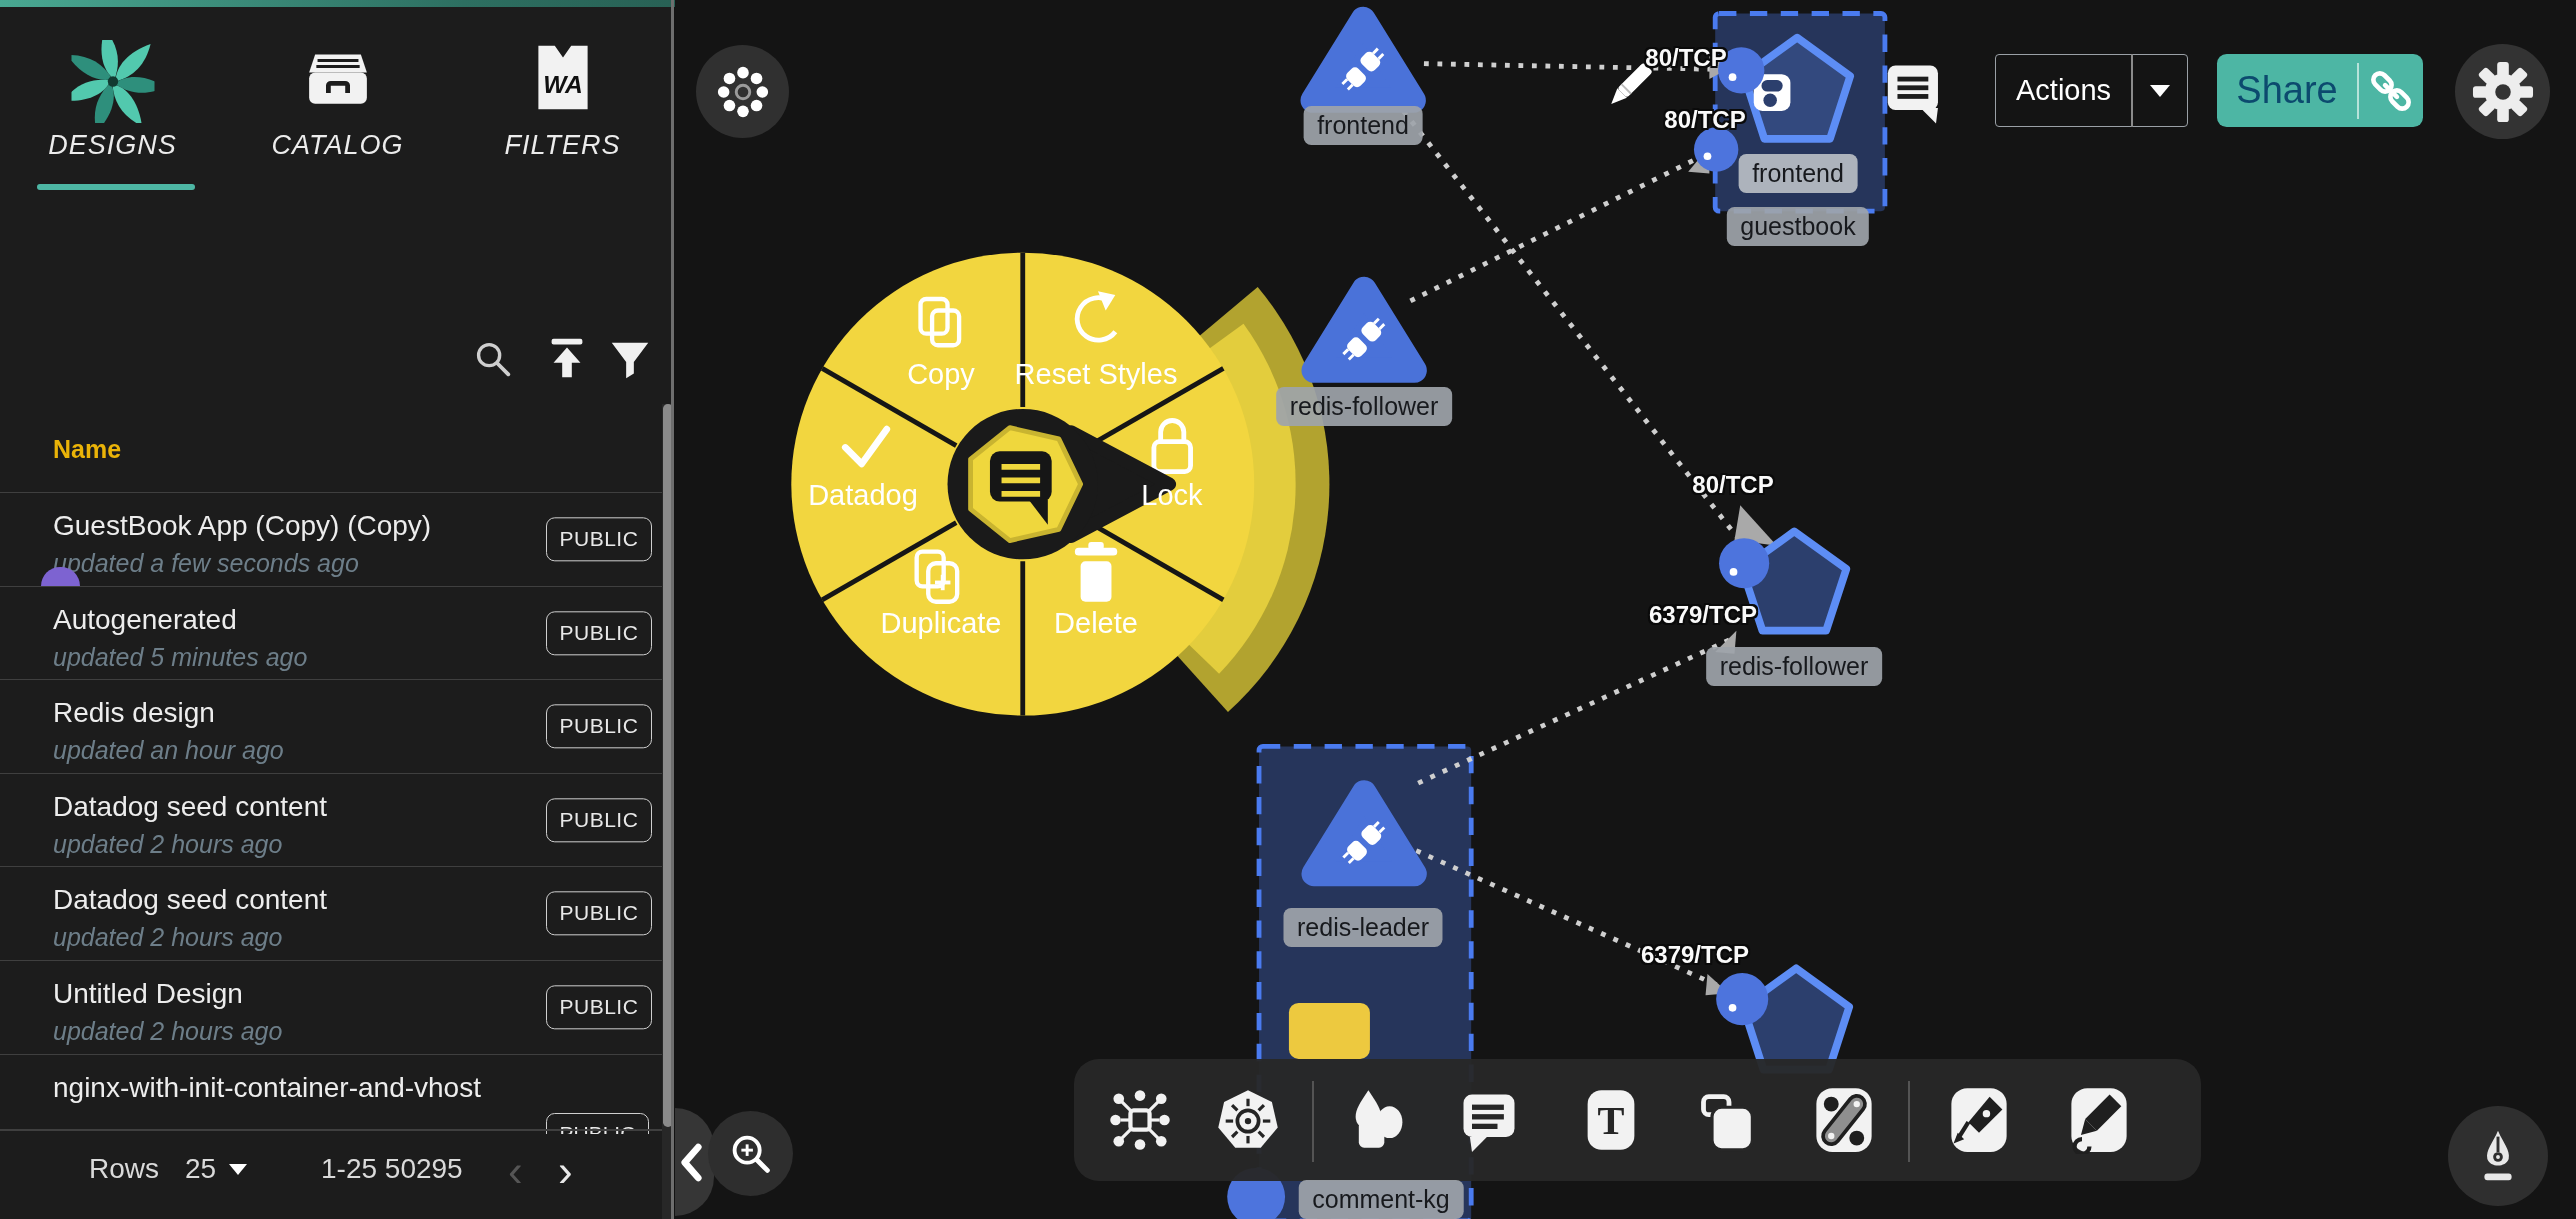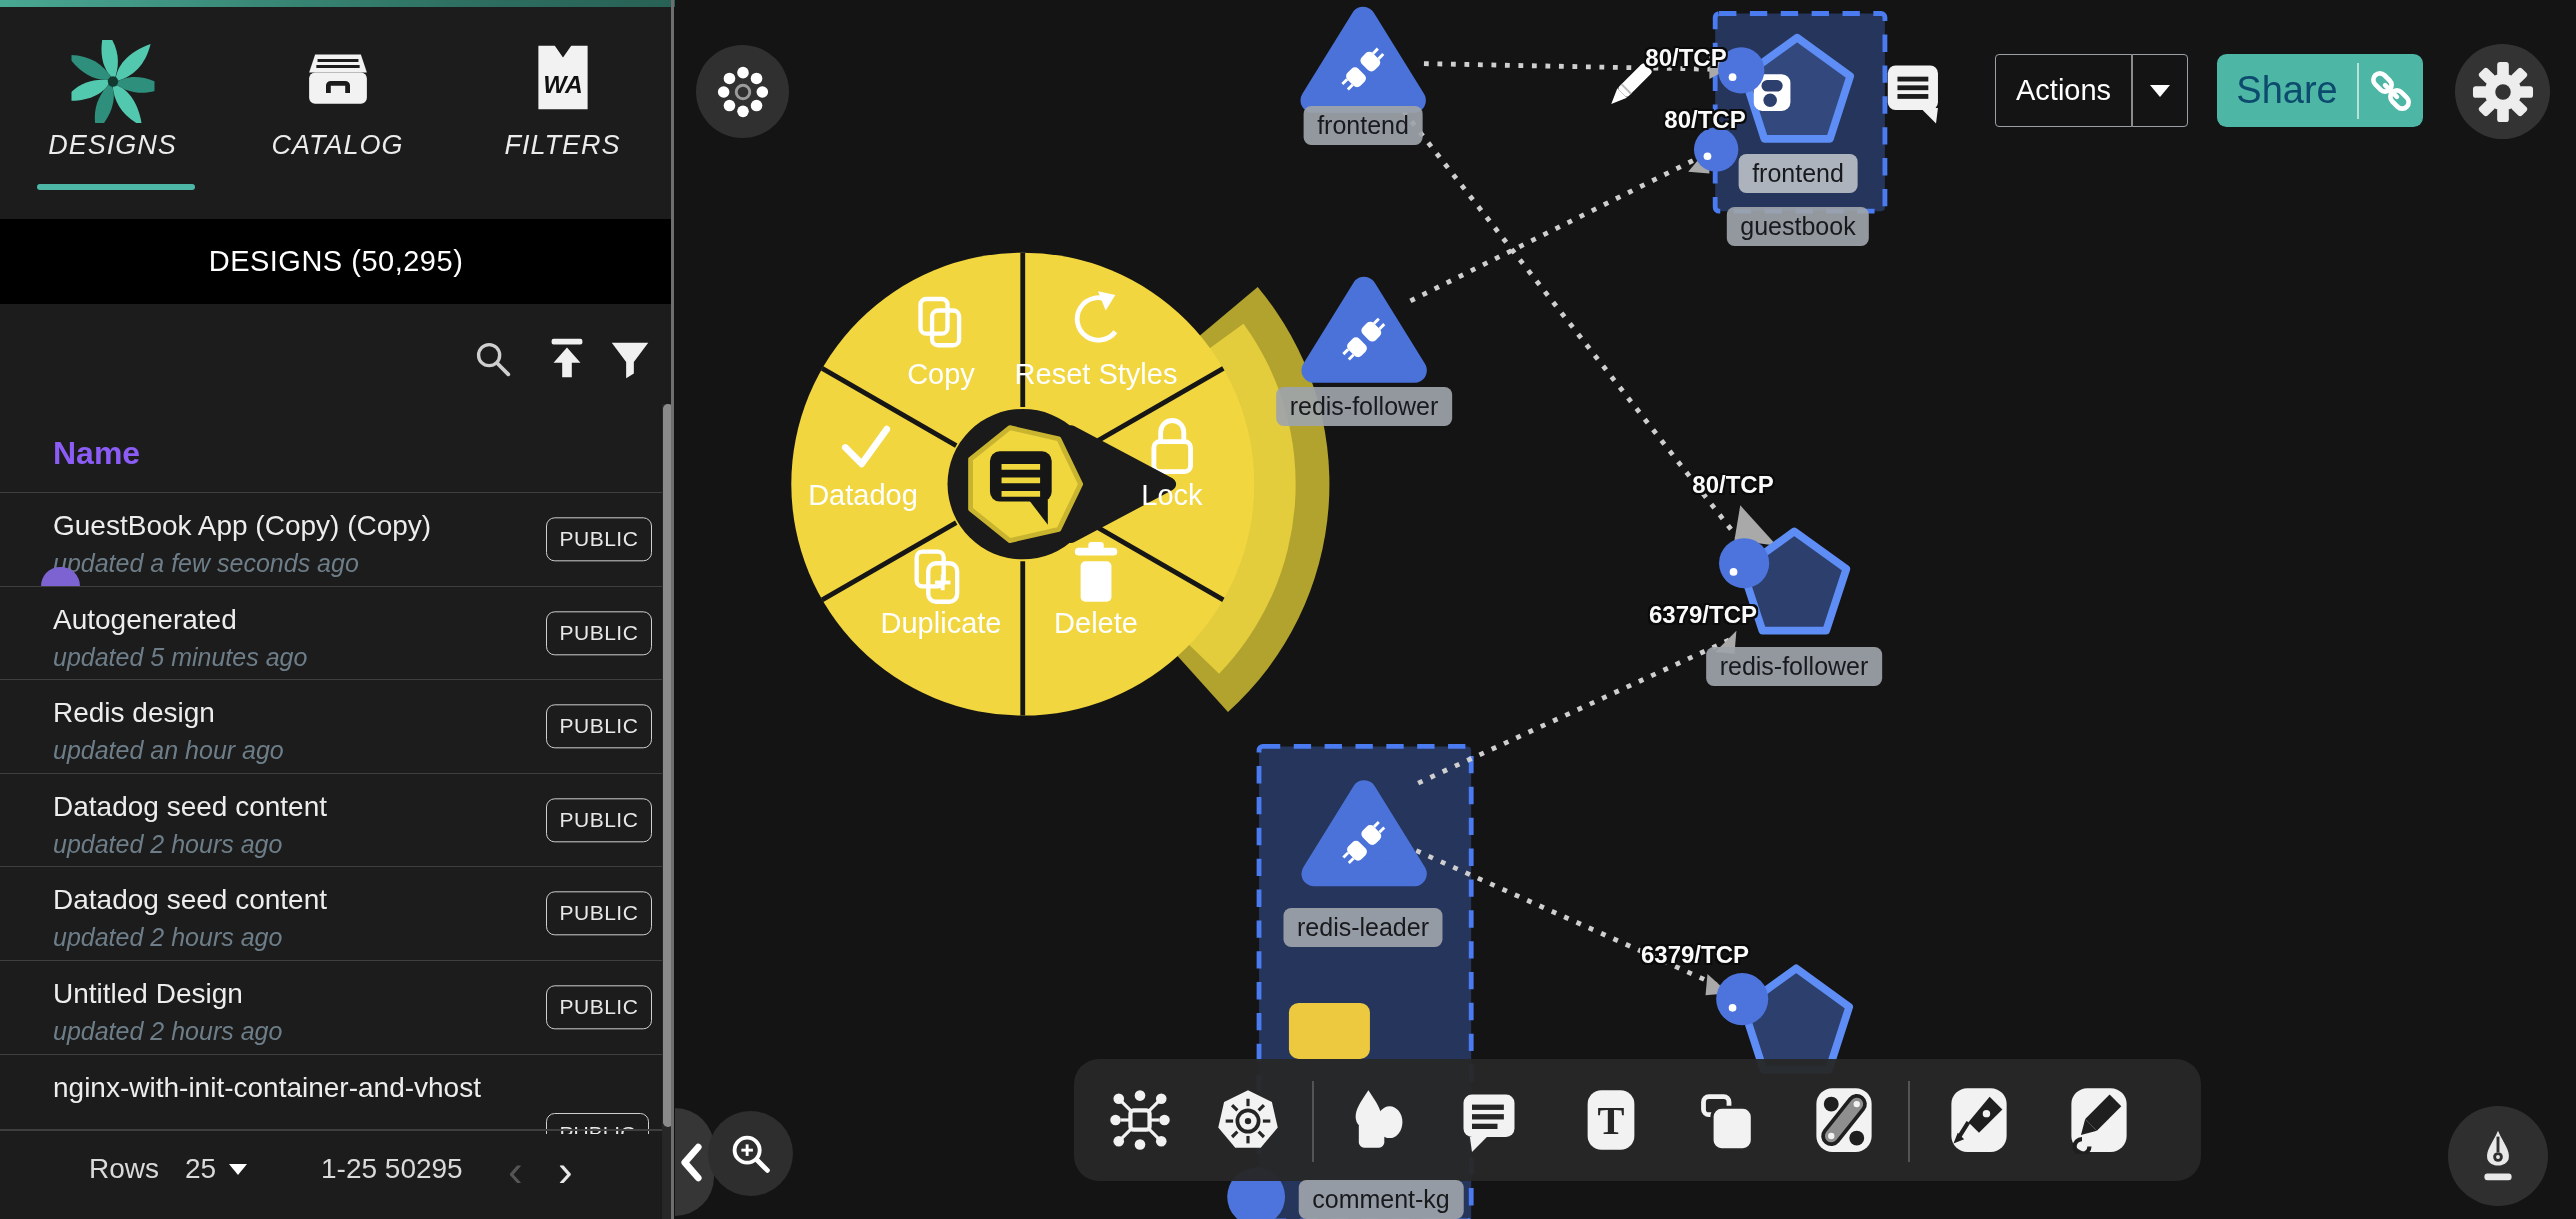--- a/index.html
+++ b/index.html
@@ -17,21 +17,21 @@
   .tab .tlabel{position:absolute;left:50%;top:123px;transform:translateX(-50%);
     color:#ececec;font-size:27px;letter-spacing:1px;white-space:nowrap;}
   .tab-underline{position:absolute;left:37px;top:177px;width:158px;height:5.8px;background:#4db6a4;border-radius:2.9px;}
   #panel-title{position:absolute;left:0;top:212px;width:672px;height:85px;background:#000;
     color:#fff;font-size:29px;letter-spacing:0.5px;text-align:center;line-height:85px;}
   #search-input{position:absolute;left:17.4px;top:315px;width:517px;height:72px;box-sizing:border-box;
     background:#292929;border:1.9px solid #3b3b3b;border-radius:9.6px;color:#ddd;font-size:27px;
     padding:0 68px 0 23px;outline:none;font-family:"Liberation Sans",sans-serif;}
   #search-input::placeholder{color:#8a8a8a;}
   .searchbar-icon{position:absolute;z-index:5;}
-  #name-header{position:absolute;left:53px;top:428px;color:#8b5cf6;font-size:32px;font-weight:bold;}
+  #name-header{position:absolute;left:53px;top:428px;color:#eab308;font-size:25px;font-weight:bold;}
   #design-list{position:absolute;left:0;top:485px;width:672px;height:639px;}
   .row{position:absolute;left:0;width:672px;border-top:1.9px solid #3f3f3f;box-sizing:border-box;
     overflow:hidden;cursor:pointer;}
   .row .rname{position:absolute;left:53px;top:17.4px;color:#ededed;font-size:28px;white-space:nowrap;}
   .row .rsub{position:absolute;left:53px;top:56px;color:#6d7e89;font-size:25px;font-style:italic;}
   .row .rbadge{position:absolute;left:546px;top:50%;transform:translateY(-50%);
     border:1.9px solid #cfcfcf;border-radius:8.7px;color:#e8e8e8;font-size:21px;
     padding:8.7px 12.5px;letter-spacing:0.5px;}
   .row .rbadge-cut{position:absolute;left:546px;top:58px;border:1.9px solid #cfcfcf;border-radius:8.7px;
     color:#e8e8e8;font-size:21px;padding:8.7px 12.5px;}
@@ -120,21 +120,20 @@
           <svg width="75" height="75" viewBox="0 0 64 64">
             <polygon points="11,5 25,5 32,15 39,5 53,5 53,59 11,59" fill="#f2f2f2"></polygon>
             <text x="32" y="45" text-anchor="middle" font-family="Liberation Sans, sans-serif" font-size="21" font-weight="bold" fill="#111">WA</text>
           </svg>
         </span>
         <span class="tlabel">FILTERS</span>
       </div>
       <div class="tab-underline"></div>
     </div>
 
-    <div id="panel-title">DESIGNS (50,295)</div>
 
     <span class="searchbar-icon" style="left:469px;top:328px">
       <svg width="46" height="46" viewBox="0 0 48 48">
         <circle cx="21" cy="21" r="11" fill="none" stroke="#cfcfcf" stroke-width="3.5"></circle>
         <line x1="30" y1="30" x2="41" y2="41" stroke="#cfcfcf" stroke-width="4" stroke-linecap="round"></line>
       </svg>
     </span>
     <span class="searchbar-icon" style="left:542px;top:326px">
       <svg width="50" height="50" viewBox="0 0 52 52">
         <rect x="10" y="6" width="32" height="6" rx="2" fill="#f0f0f0"></rect>

